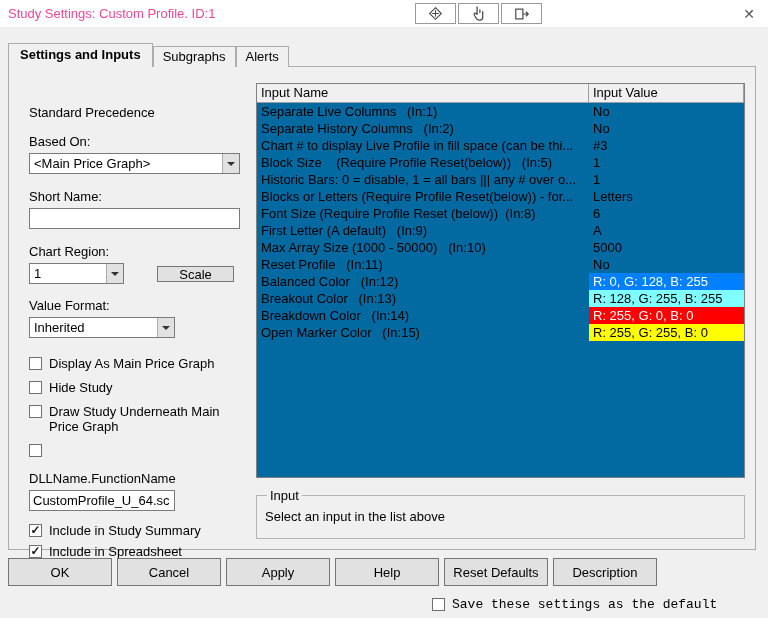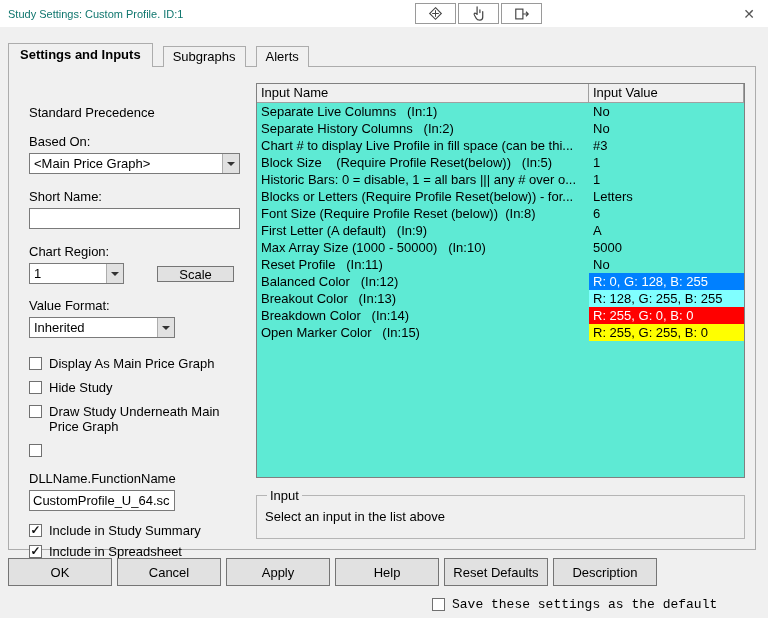--- a/index.html
+++ b/index.html
@@ -10,37 +10,37 @@
     color: #000;
     background: #f0f0f0;
   }
   .dialog { width:768px; height:618px; display:flex; flex-direction:column; }
 
   
   .titlebar {
     height:27px; background:#ffffff; display:flex; align-items:center;
     padding:0 8px; flex-shrink:0;
   }
-  .titlebar .title { font-size:11px; color:#0f766e; }
+  .titlebar .title { font-size:13px; color:#ec4899; }
   .tb-tools { position:absolute; left:415px; top:3px; display:flex; gap:2px; }
   .tb-btn {
     width:41px; height:21px; background:#fff; border:1px solid #9a9a9a;
     display:flex; align-items:center; justify-content:center; cursor:pointer;
   }
   .tb-btn svg { display:block; }
   .closebox {
     margin-left:auto; width:22px; height:22px; display:flex; align-items:center;
     justify-content:center; color:#555; font-size:14px; cursor:pointer;
   }
 
   
   .tabstrip { display:flex; align-items:flex-end; margin:16px 0 0 8px; height:24px; position:relative; z-index:2; }
   .tab {
     background:#f0f0f0; border:1px solid #acacac; border-bottom:none;
-    padding:2px 9px 3px 9px; height:21px; margin-right:10px; cursor:pointer;
+    padding:2px 9px 3px 9px; height:21px; margin-right:0; cursor:pointer;
     display:flex; align-items:center;
   }
   .tab.active { height:24px; font-weight:bold; padding:2px 11px 4px 11px; background:#f0f0f0; }
 
   
   .panel {
     margin:-1px 12px 0 8px; border:1px solid #acacac; background:#f0f0f0;
     height:484px; display:flex; padding:16px 10px 10px 20px; flex-shrink:0;
   }
   .leftcol { width:218px; flex-shrink:0; }
@@ -81,21 +81,21 @@
     margin:1px 7px 0 0; display:flex; align-items:center; justify-content:center;
     font-size:12px; line-height:11px; color:#111;
   }
   .checkbox .box.checked::after { content:"✓"; font-weight:bold; }
   .checkgroup { margin-top:18px; }
   .checkgroup2 { margin-top:12px; }
   .checkgroup2 .checkbox { margin-bottom:6px; }
 
   
   .listbox {
-    border:1px solid #808080; background:#5eead4; height:504px; overflow:hidden;
+    border:1px solid #808080; background:#0369a1; height:504px; overflow:hidden;
     display:flex; flex-direction:column;
   }
   .thead { display:flex; flex-shrink:0; background:#f0f0f0; }
   .thead .cell {
     border-right:1px solid #a0a0a0; border-bottom:1px solid #a0a0a0;
     padding:1px 4px 2px 4px; white-space:pre; overflow:hidden;
   }
   .cell.name { width:332px; flex-shrink:0; }
   .cell.value { flex:1; }
   .trow { display:flex; height:17px; line-height:17px; }

